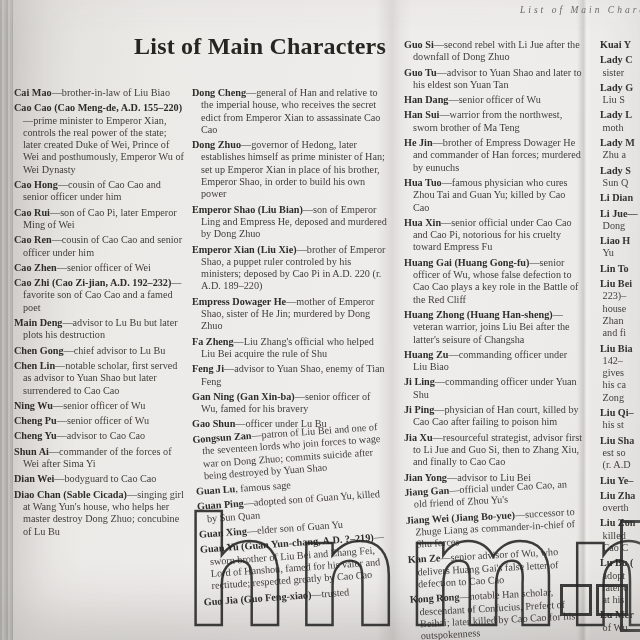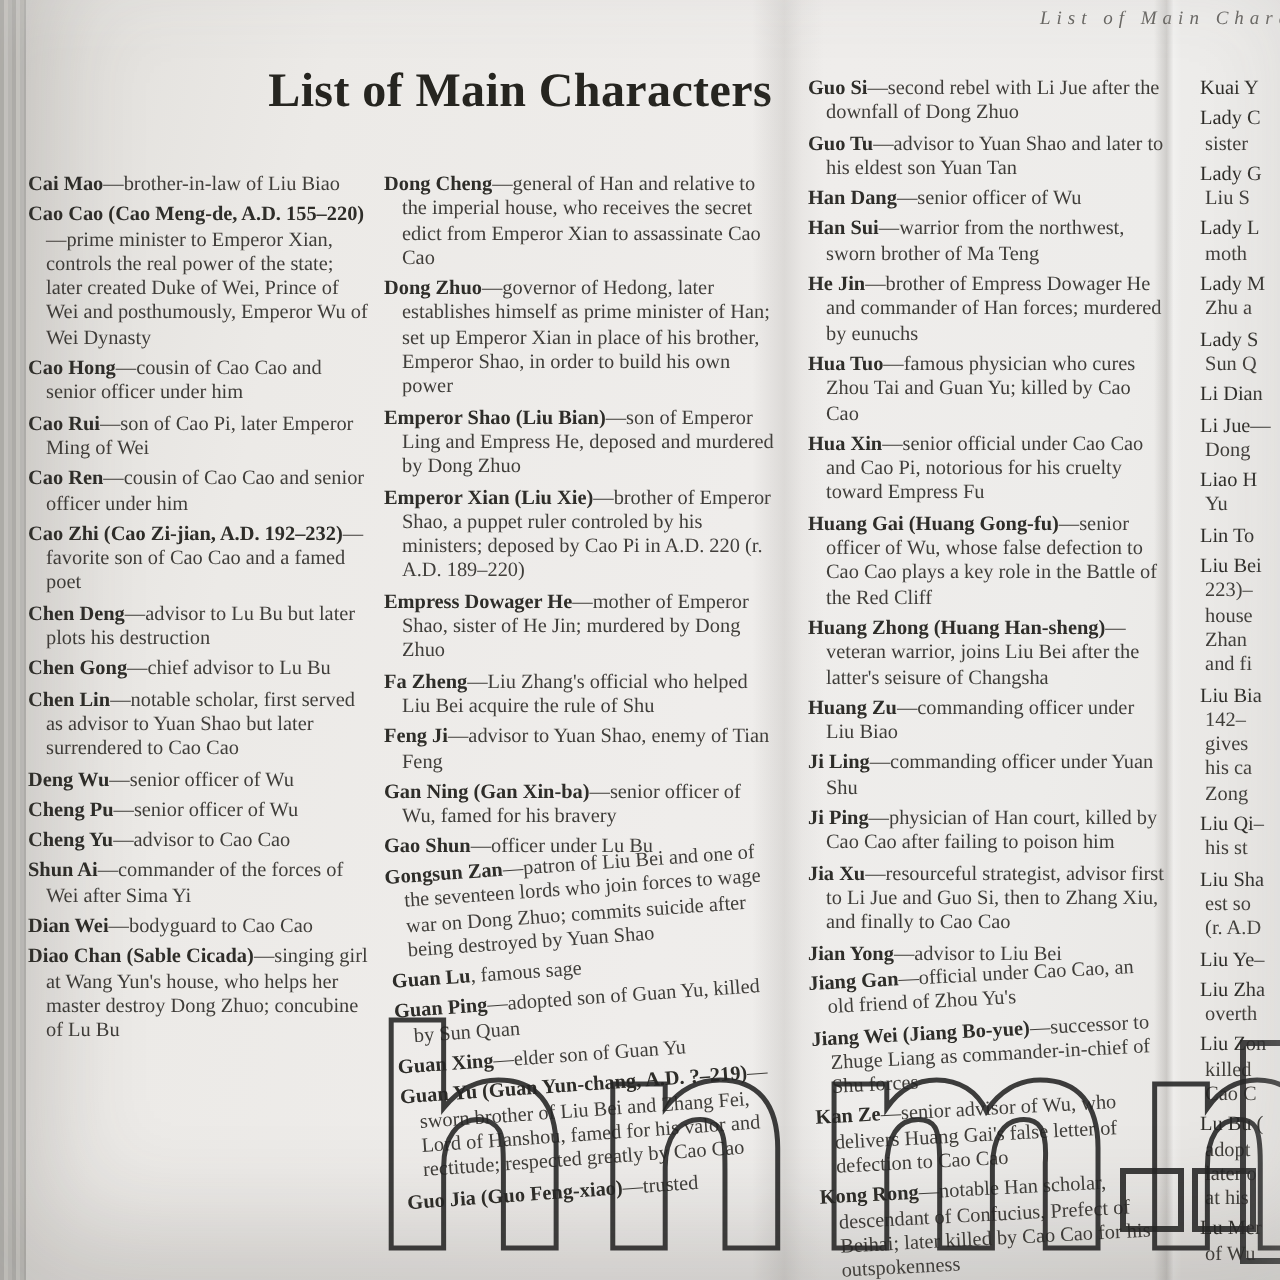--- a/index.html
+++ b/index.html
@@ -21,21 +21,21 @@
   .page-title{position:absolute;left:4px;top:33px;width:382px;text-align:right;
     font-size:24px;font-weight:700;color:#262520;letter-spacing:.2px;}
   .col{position:absolute;font-size:10.2px;line-height:12.3px;}
   .col-1{left:14px;top:87px;width:172px;}
   .col-2{left:192px;top:87px;width:196px;}
   .col-3{left:404px;top:39px;width:178px;}
   .col-4{left:600px;top:39px;width:60px;}
   .entry{margin:0 0 3px 0;padding-left:9px;text-indent:-9px;}
   .entry .nm{font-weight:700;color:#2e2d29;}
   .frag{margin:0 0 3px 0;white-space:pre-wrap;}
-  .frag .nm{font-weight:400;color:#2e2d29;}
+  .frag .nm{font-weight:700;color:#2e2d29;}
   .tilt2{transform:rotate(-4deg);transform-origin:0 0;}
   .tilt3{transform:rotate(-3deg);transform-origin:0 0;}
   .watermark{position:absolute;left:183px;top:498px;height:150px;pointer-events:none;opacity:.88;
     font-family:"DejaVu Sans",sans-serif;font-weight:700;font-size:150px;line-height:1;
     letter-spacing:4px;color:transparent;-webkit-text-stroke:2.5px #242424;white-space:nowrap;}
   .wm-dot{position:absolute;border:3px solid #242424;background:transparent;pointer-events:none;opacity:.88;}
   .wm-dot-1{left:560px;top:584px;width:26px;height:26px;}
   .wm-dot-2{left:596px;top:584px;width:26px;height:26px;}
   .wm-tall{left:620px;top:520px;width:22px;height:106px;}
 </style>
@@ -57,30 +57,31 @@
       <div class="entry"><span class="nm">Cao Cao (Cao Meng-de, A.D. 155–220)</span><span class="ds">—prime minister to Emperor Xian, controls the real power of the state; later created Duke of Wei, Prince of Wei and posthumously, Emperor Wu of Wei Dynasty</span></div>
 
       <div class="entry"><span class="nm">Cao Hong</span><span class="ds">—cousin of Cao Cao and senior officer under him</span></div>
 
 
       <div class="entry"><span class="nm">Cao Rui</span><span class="ds">—son of Cao Pi, later Emperor Ming of Wei</span></div>
 
       <div class="entry"><span class="nm">Cao Ren</span><span class="ds">—cousin of Cao Cao and senior officer under him</span></div>
 
 
+      <div class="entry"><span class="nm">Cao Zhen</span><span class="ds">—senior officer of Wei</span></div>
 
       <div class="entry"><span class="nm">Cao Zhi (Cao Zi-jian, A.D. 192–232)</span><span class="ds">—favorite son of Cao Cao and a famed poet</span></div>
 
-      <div class="entry"><span class="nm">Chen Deng</span><span class="ds">—advisor to Lu Bu but later plots his destruction</span></div>
+      <div class="entry"><span class="nm">Main Deng</span><span class="ds">—advisor to Lu Bu but later plots his destruction</span></div>
 
       <div class="entry"><span class="nm">Chen Gong</span><span class="ds">—chief advisor to Lu Bu</span></div>
 
       <div class="entry"><span class="nm">Chen Lin</span><span class="ds">—notable scholar, first served as advisor to Yuan Shao but later surrendered to Cao Cao</span></div>
 
-      <div class="entry"><span class="nm">Deng Wu</span><span class="ds">—senior officer of Wu</span></div>
+      <div class="entry"><span class="nm">Ning Wu</span><span class="ds">—senior officer of Wu</span></div>
 
       <div class="entry"><span class="nm">Cheng Pu</span><span class="ds">—senior officer of Wu</span></div>
 
       <div class="entry"><span class="nm">Cheng Yu</span><span class="ds">—advisor to Cao Cao</span></div>
 
       <div class="entry"><span class="nm">Shun Ai</span><span class="ds">—commander of the forces of Wei after Sima Yi</span></div>
 
       <div class="entry"><span class="nm">Dian Wei</span><span class="ds">—bodyguard to Cao Cao</span></div>
 
       <div class="entry"><span class="nm">Diao Chan (Sable Cicada)</span><span class="ds">—singing girl at Wang Yun's house, who helps her master destroy Dong Zhuo; concubine of Lu Bu</span></div>

